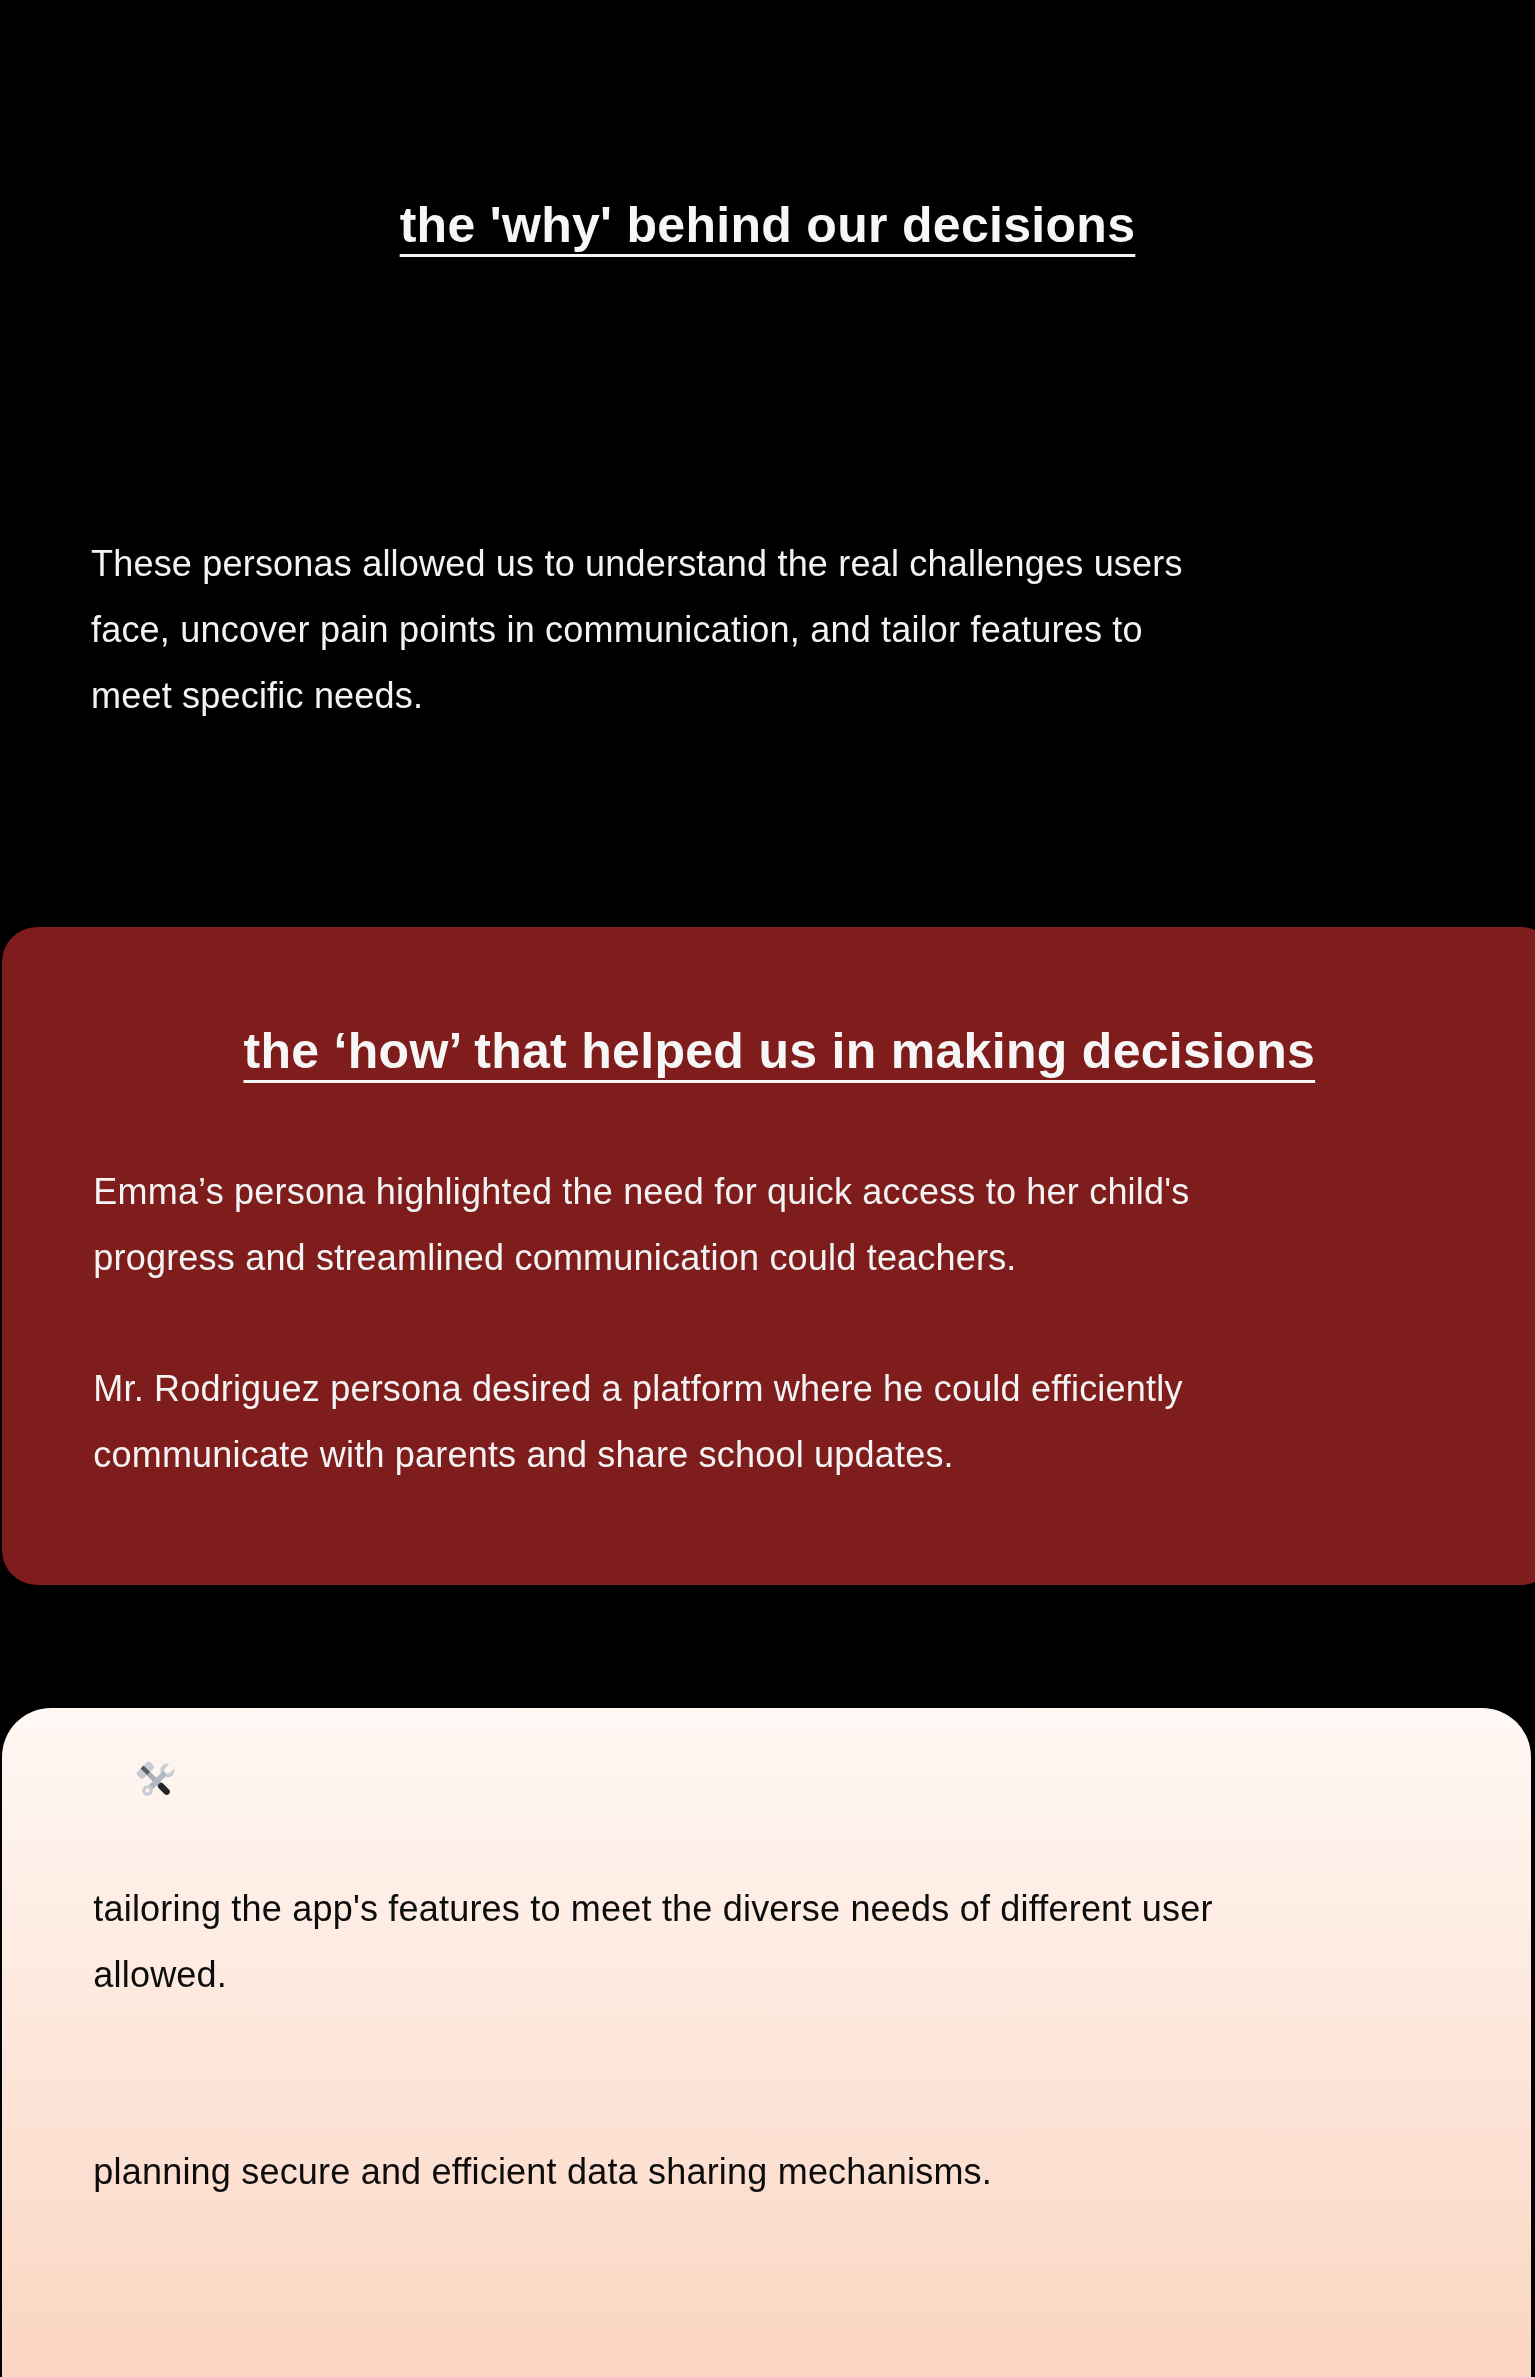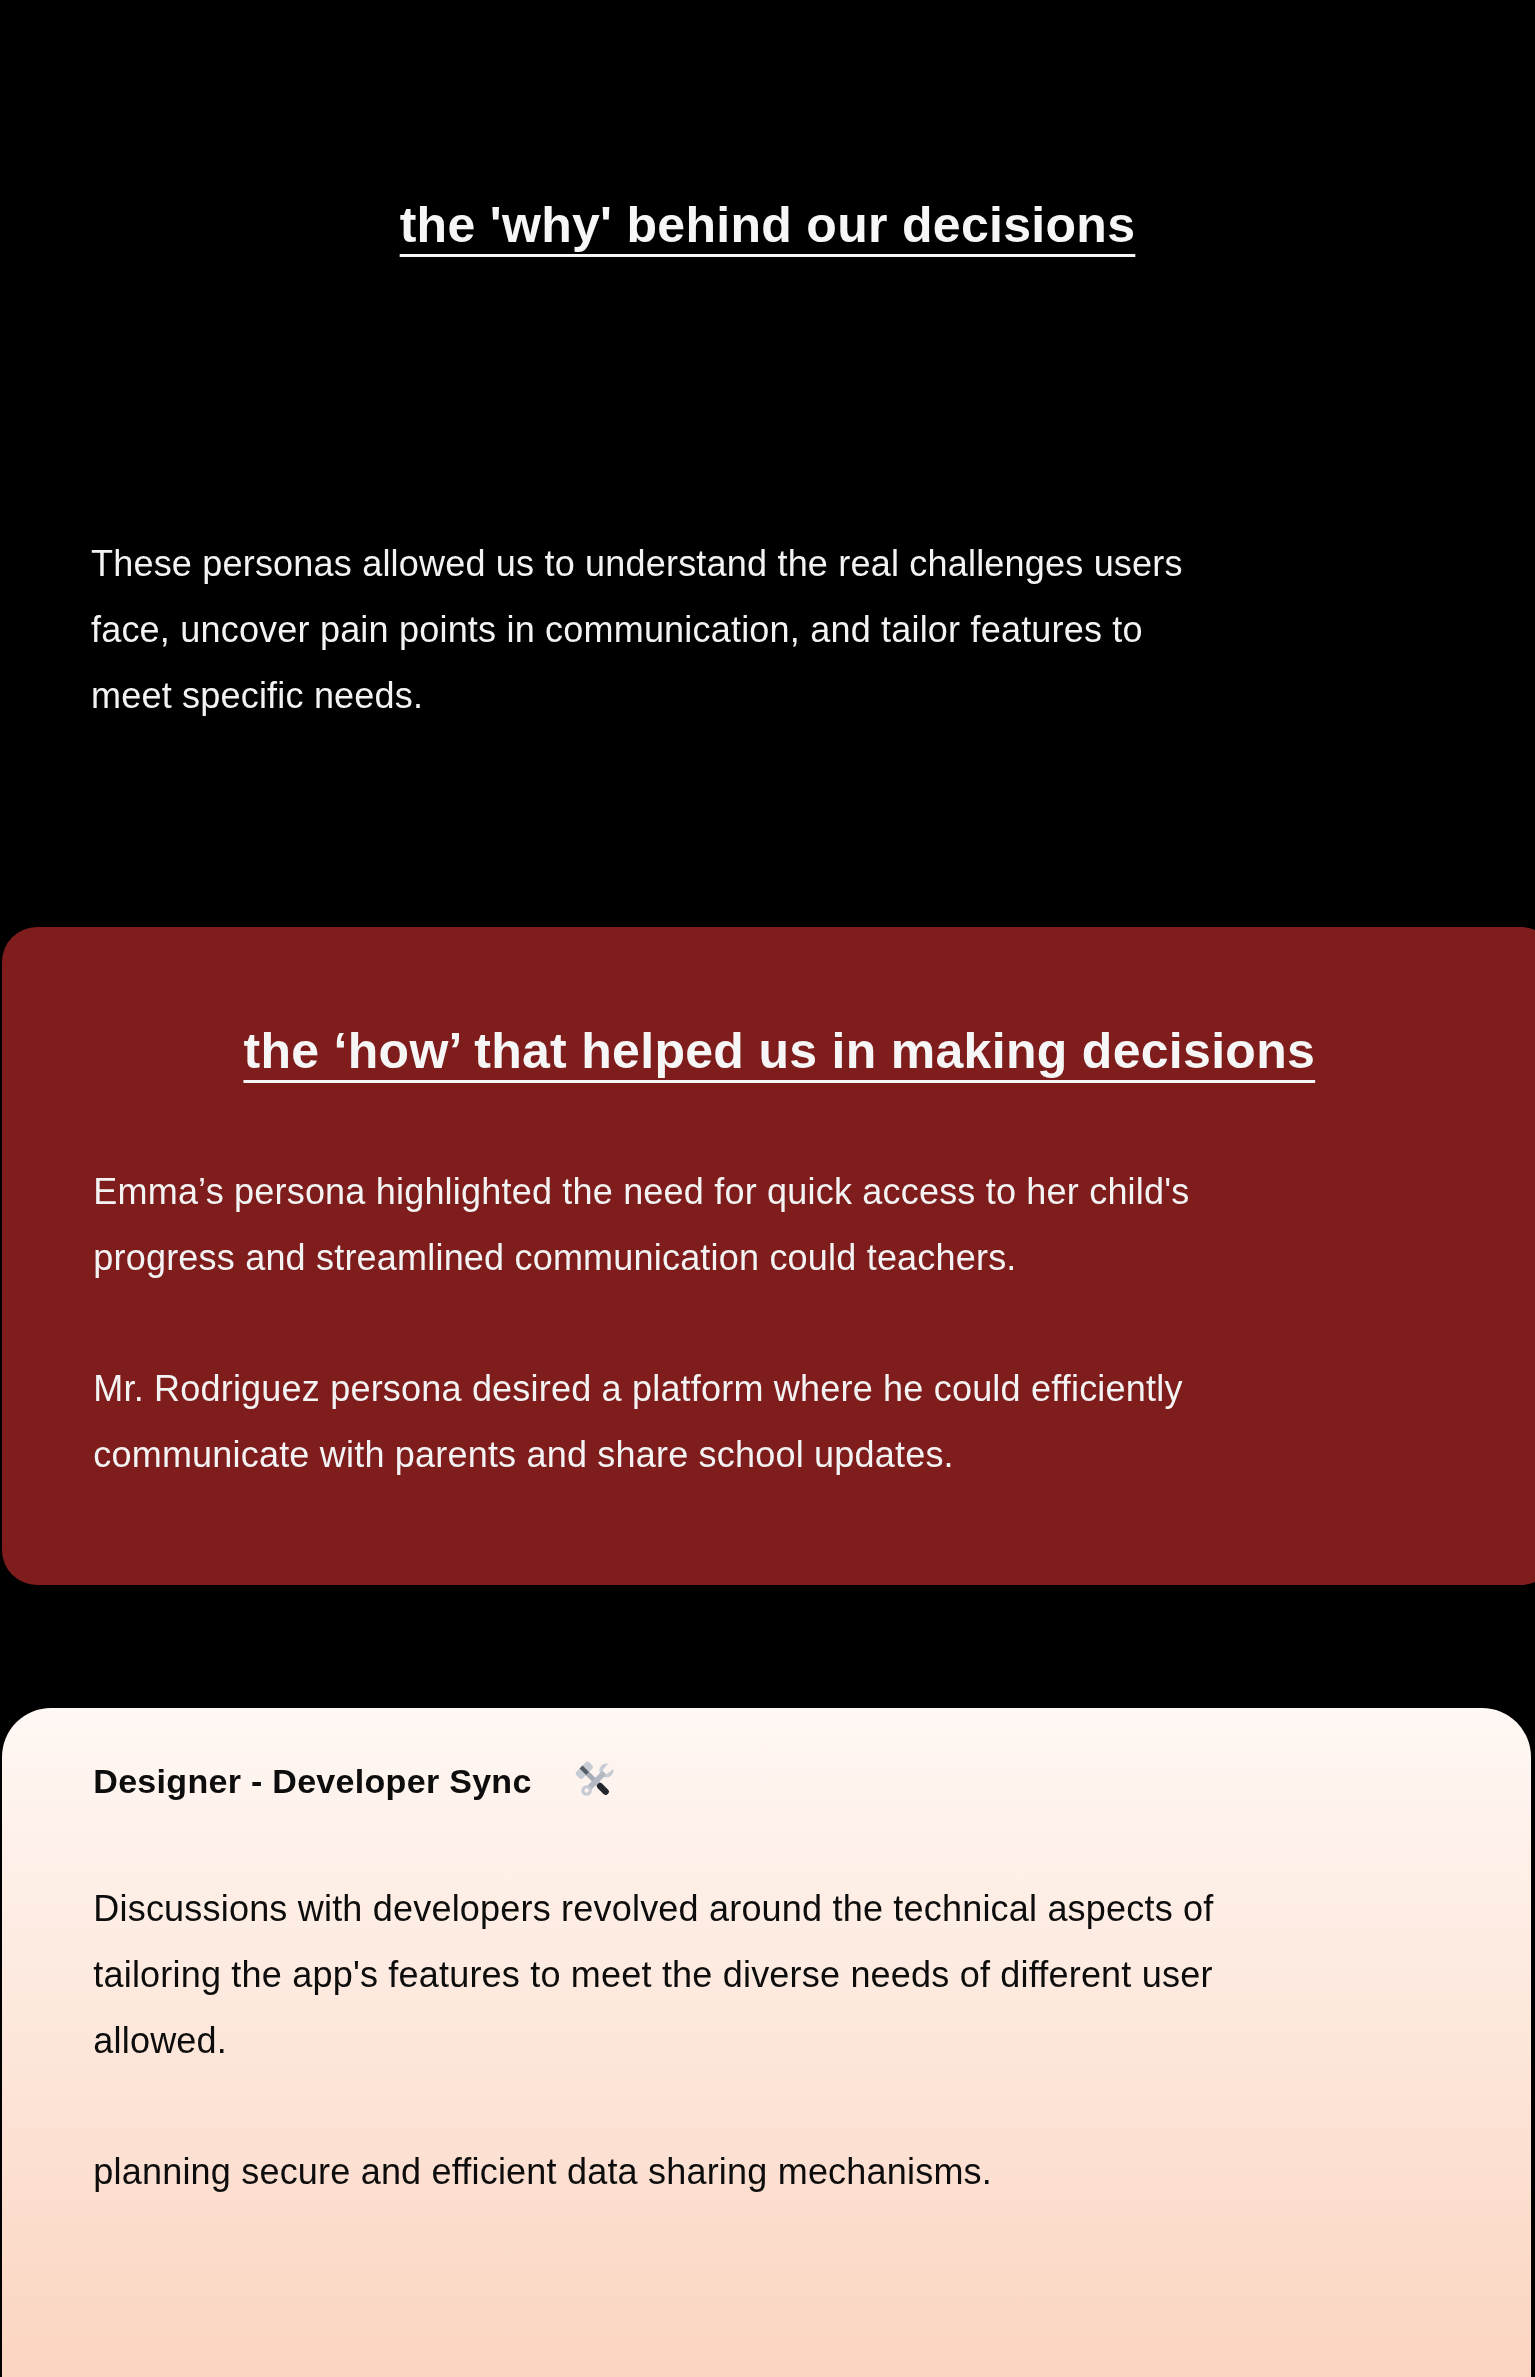--- a/index.html
+++ b/index.html
@@ -109,21 +109,20 @@
 
     <div class="para light" style="top:429px;">
       <div class="line">Mr. Rodriguez persona desired a platform where he could efficiently</div>
       <div class="line">communicate with parents and share school updates.</div>
     </div>
   </section>
 
   <section class="card card-sync" style="background: linear-gradient(rgb(255, 248, 244) 0%, rgb(250, 208, 186) 100%);">
 
     <div class="sync-heading-row">
-      <span class="sync-heading">Designer - Developer Sync</span>
 
       <svg class="tool-icon" viewBox="0 0 64 64" aria-hidden="true">
 
         <g transform="rotate(-45 32 32)">
           <rect x="28.5" y="13" width="7" height="28" rx="3.5" fill="#a6adb8"></rect>
           <rect x="19" y="3" width="26" height="13" rx="4" fill="#c6cbd4"></rect>
           <rect x="29" y="3" width="6" height="13" fill="#565c66"></rect>
           <rect x="27.5" y="37" width="9" height="20" rx="4.5" fill="#23262b"></rect>
         </g>
 
@@ -132,21 +131,20 @@
           <circle cx="32" cy="10" r="4.5" fill="#fef4ef"></circle>
           <rect x="27" y="-3" width="10" height="11" fill="#fef4ef"></rect>
           <rect x="28" y="14" width="8" height="34" rx="4" fill="#b3b9c3"></rect>
           <circle cx="32" cy="50" r="7.5" fill="#c6cbd4"></circle>
           <circle cx="32" cy="50" r="3" fill="#fef4ef"></circle>
         </g>
       </svg>
     </div>
 
     <div class="para dark-text" style="top:168px;">
-      <div class="line">Discussions with developers revolved around the technical aspects of</div>
       <div class="line">tailoring the app's features to meet the diverse needs of different user</div>
       <div class="line">allowed.</div>
     </div>
 
     <div class="para dark-text" style="top:431px;">
       <div class="line">planning secure and efficient data sharing mechanisms.</div>
     </div>
   </section>
 
 </div>

